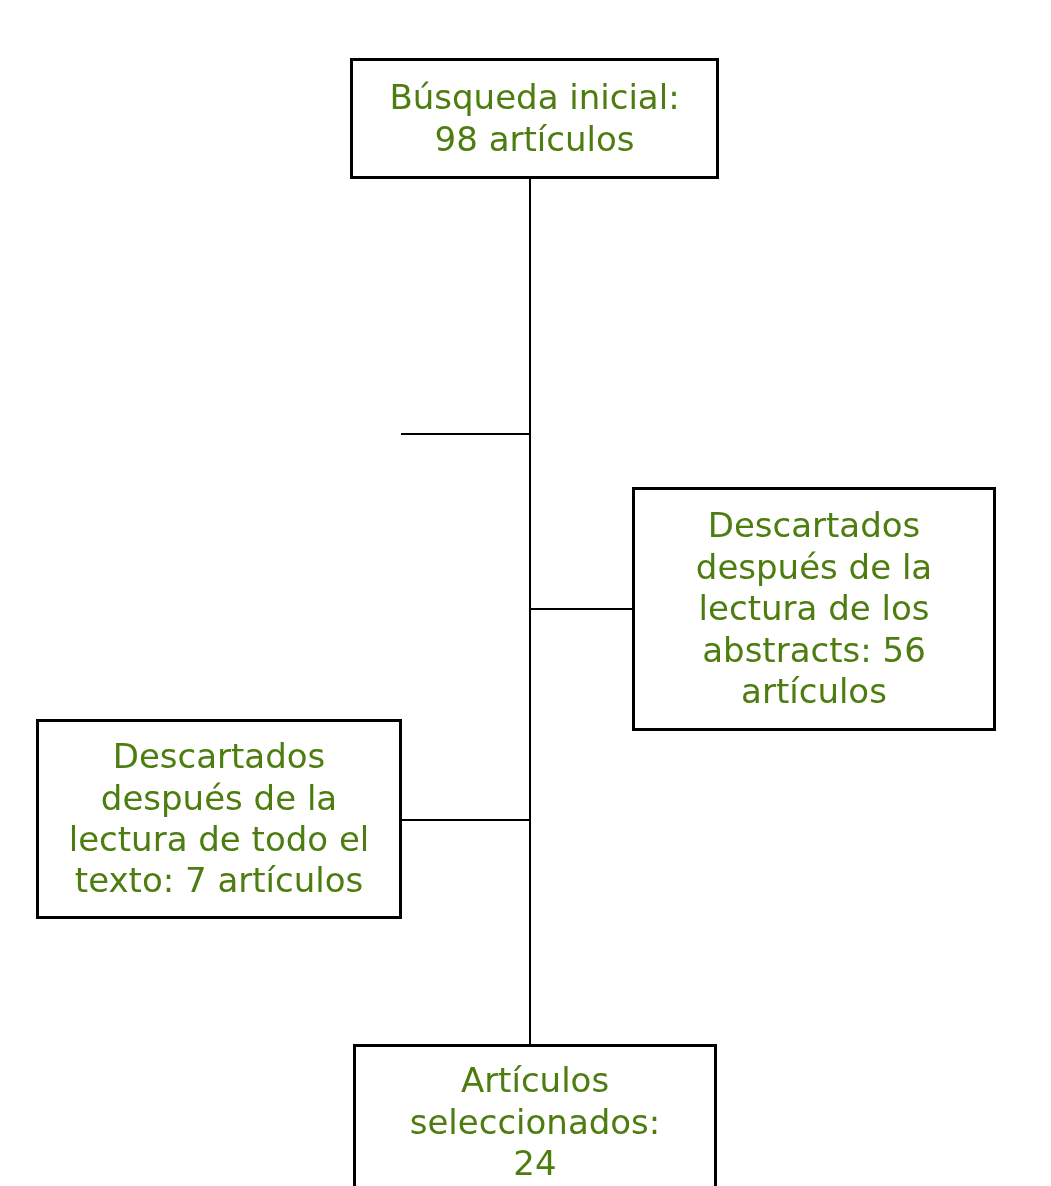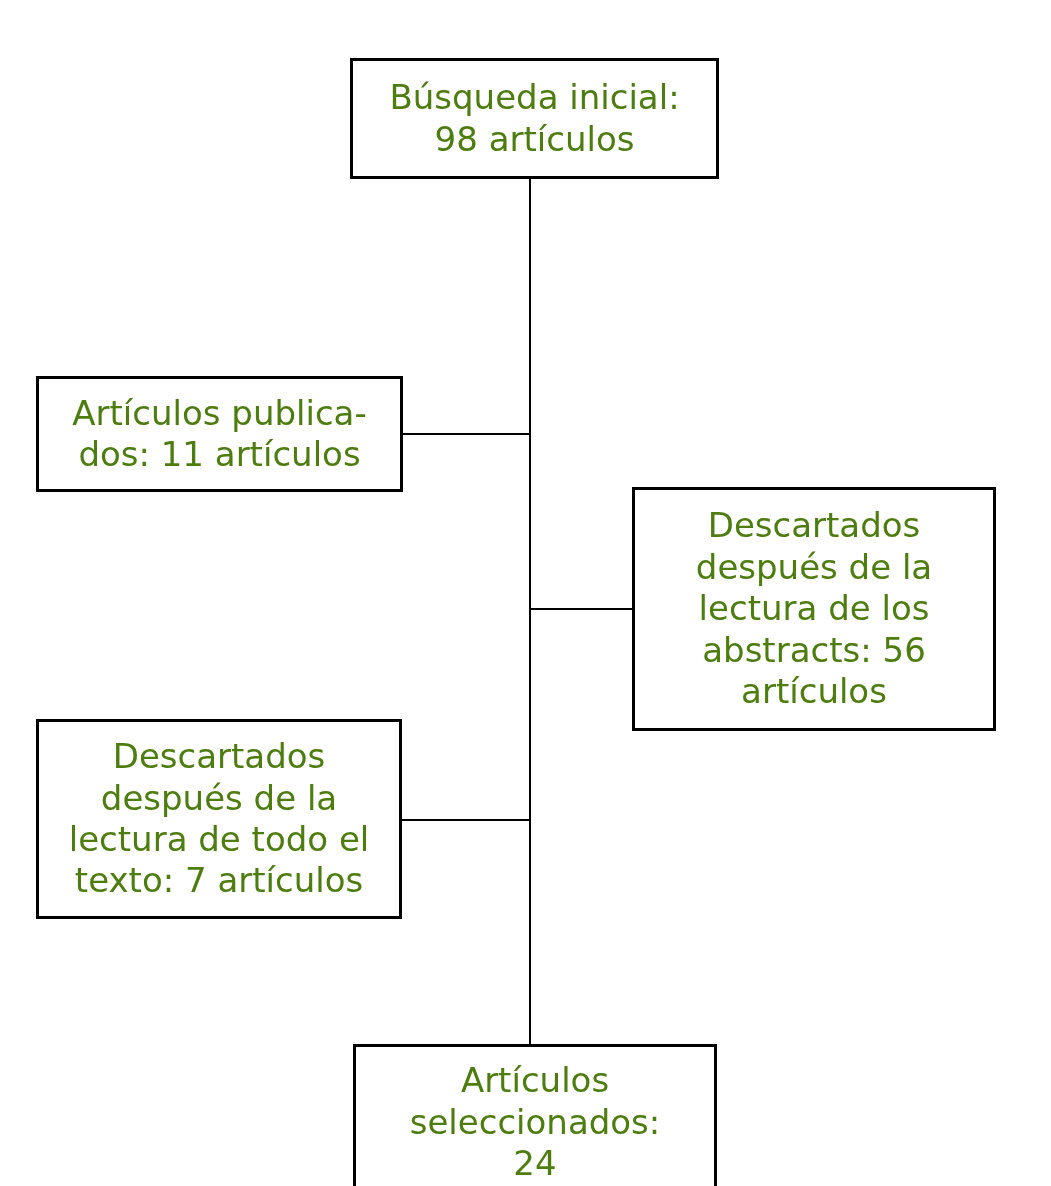--- a/index.html
+++ b/index.html
@@ -54,24 +54,20 @@
   <div class="line v-main"></div>
   <div class="line h-publi"></div>
   <div class="line h-abs"></div>
   <div class="line h-texto"></div>
 
   <div class="node n-initial">
     <span>Búsqueda inicial:
 98 artículos</span>
   </div>
 
-  <div class="node n-publi">
-    <span>Artículos publica-
-dos: 11 artículos</span>
-  </div>
 
   <div class="node n-abs">
     <span>Descartados
 después de la
 lectura de los
 abstracts: 56
 artículos</span>
   </div>
 
   <div class="node n-texto">

